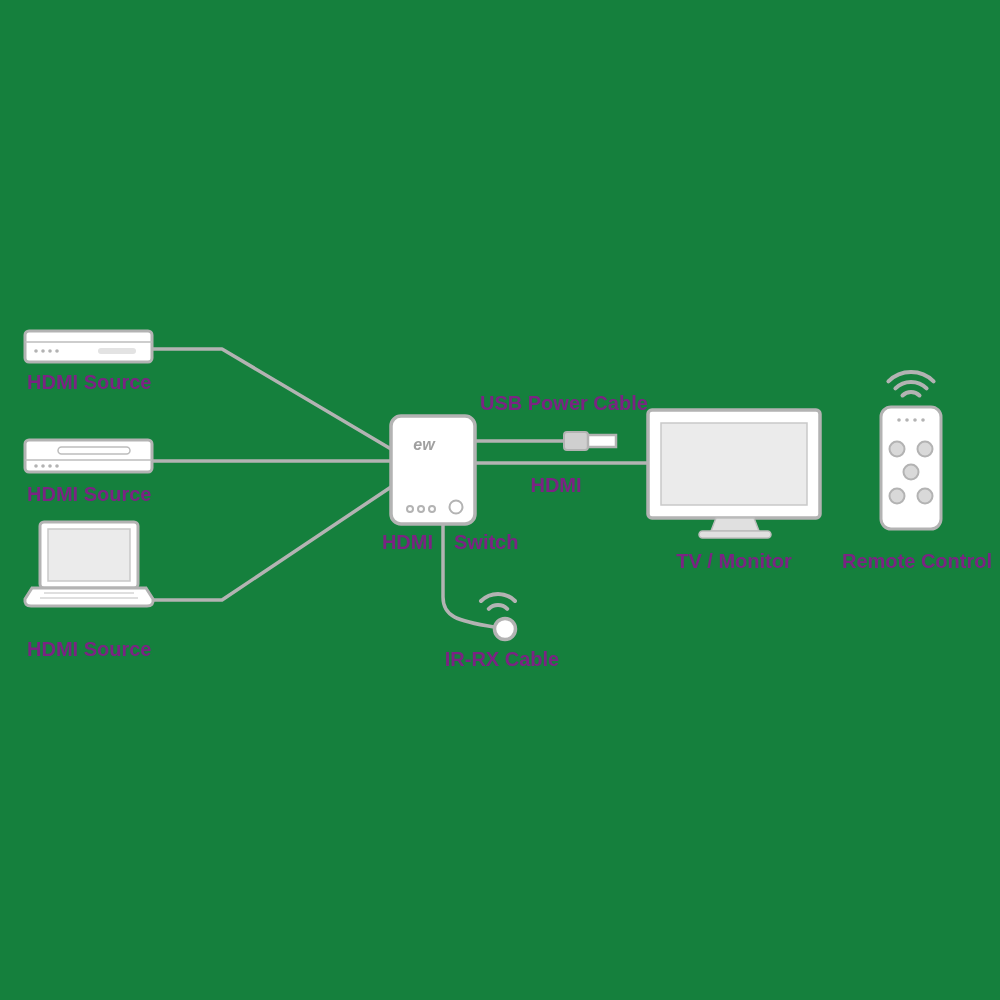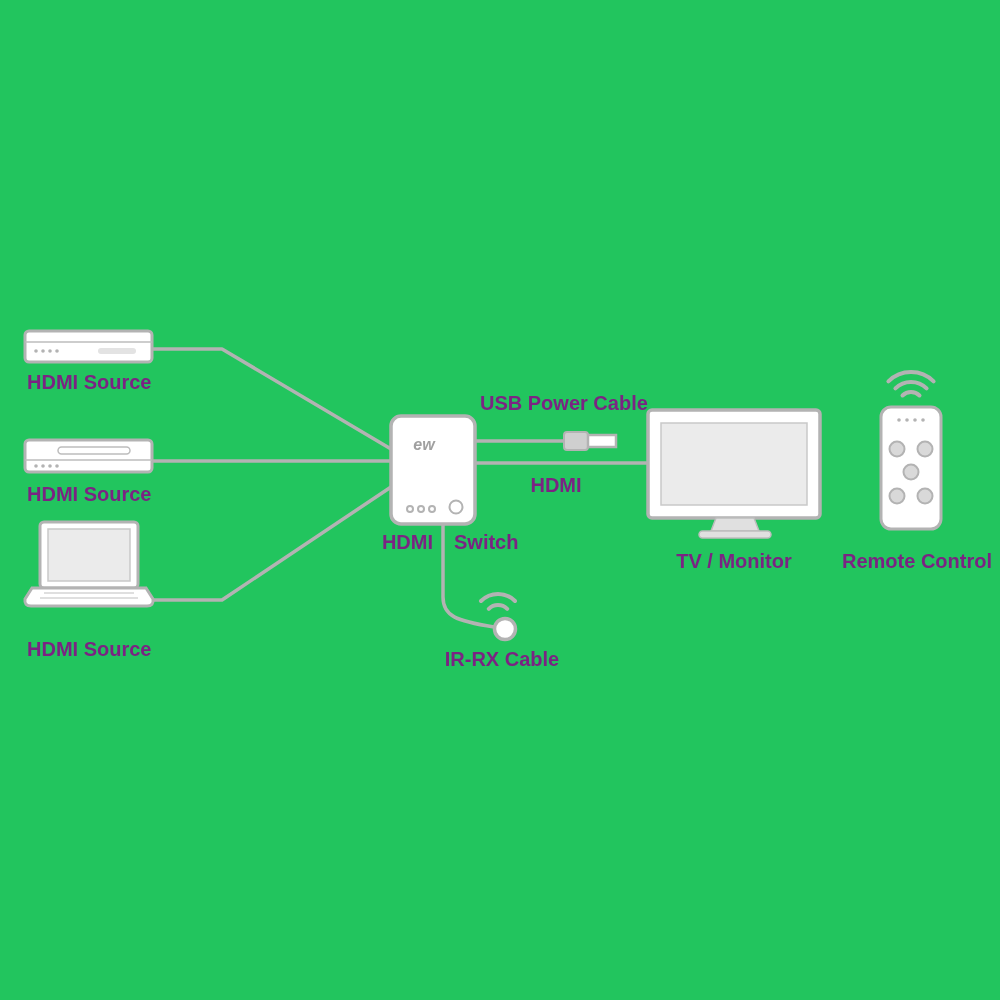--- a/index.html
+++ b/index.html
@@ -1,16 +1,16 @@
 <!DOCTYPE html>
 <html><head>
 <meta charset="utf-8">
 <style>
   html,body{margin:0;padding:0;background:#ffffff;}
-  .stage{width:1000px;height:1000px;position:relative;background:#22c55e;overflow:hidden;}
+  .stage{width:1000px;height:1000px;position:relative;background:#15803d;overflow:hidden;}
   svg{display:block;}
   .lbl{font-family:"Liberation Sans",sans-serif;font-weight:bold;font-size:20px;fill:#7b2383;}
   .brand{font-family:"Liberation Sans",sans-serif;font-weight:bold;font-style:italic;font-size:16px;fill:#a0a0a0;}
   .wire{stroke:#b3b3b3;stroke-width:3.5;fill:none;stroke-linejoin:round;stroke-linecap:round;}
   .dev{fill:#ffffff;stroke:#b3b3b3;stroke-width:3;}
   .devthin{fill:#ffffff;stroke:#bdbdbd;stroke-width:1.5;}
   .screen{fill:#ebebeb;stroke:#c9c9c9;stroke-width:1.5;}
   .slot{fill:#e3e3e3;stroke:none;}
   .dot{fill:#b3b3b3;stroke:none;}
   .arc{stroke:#b3b3b3;stroke-width:4;fill:none;stroke-linecap:round;}

